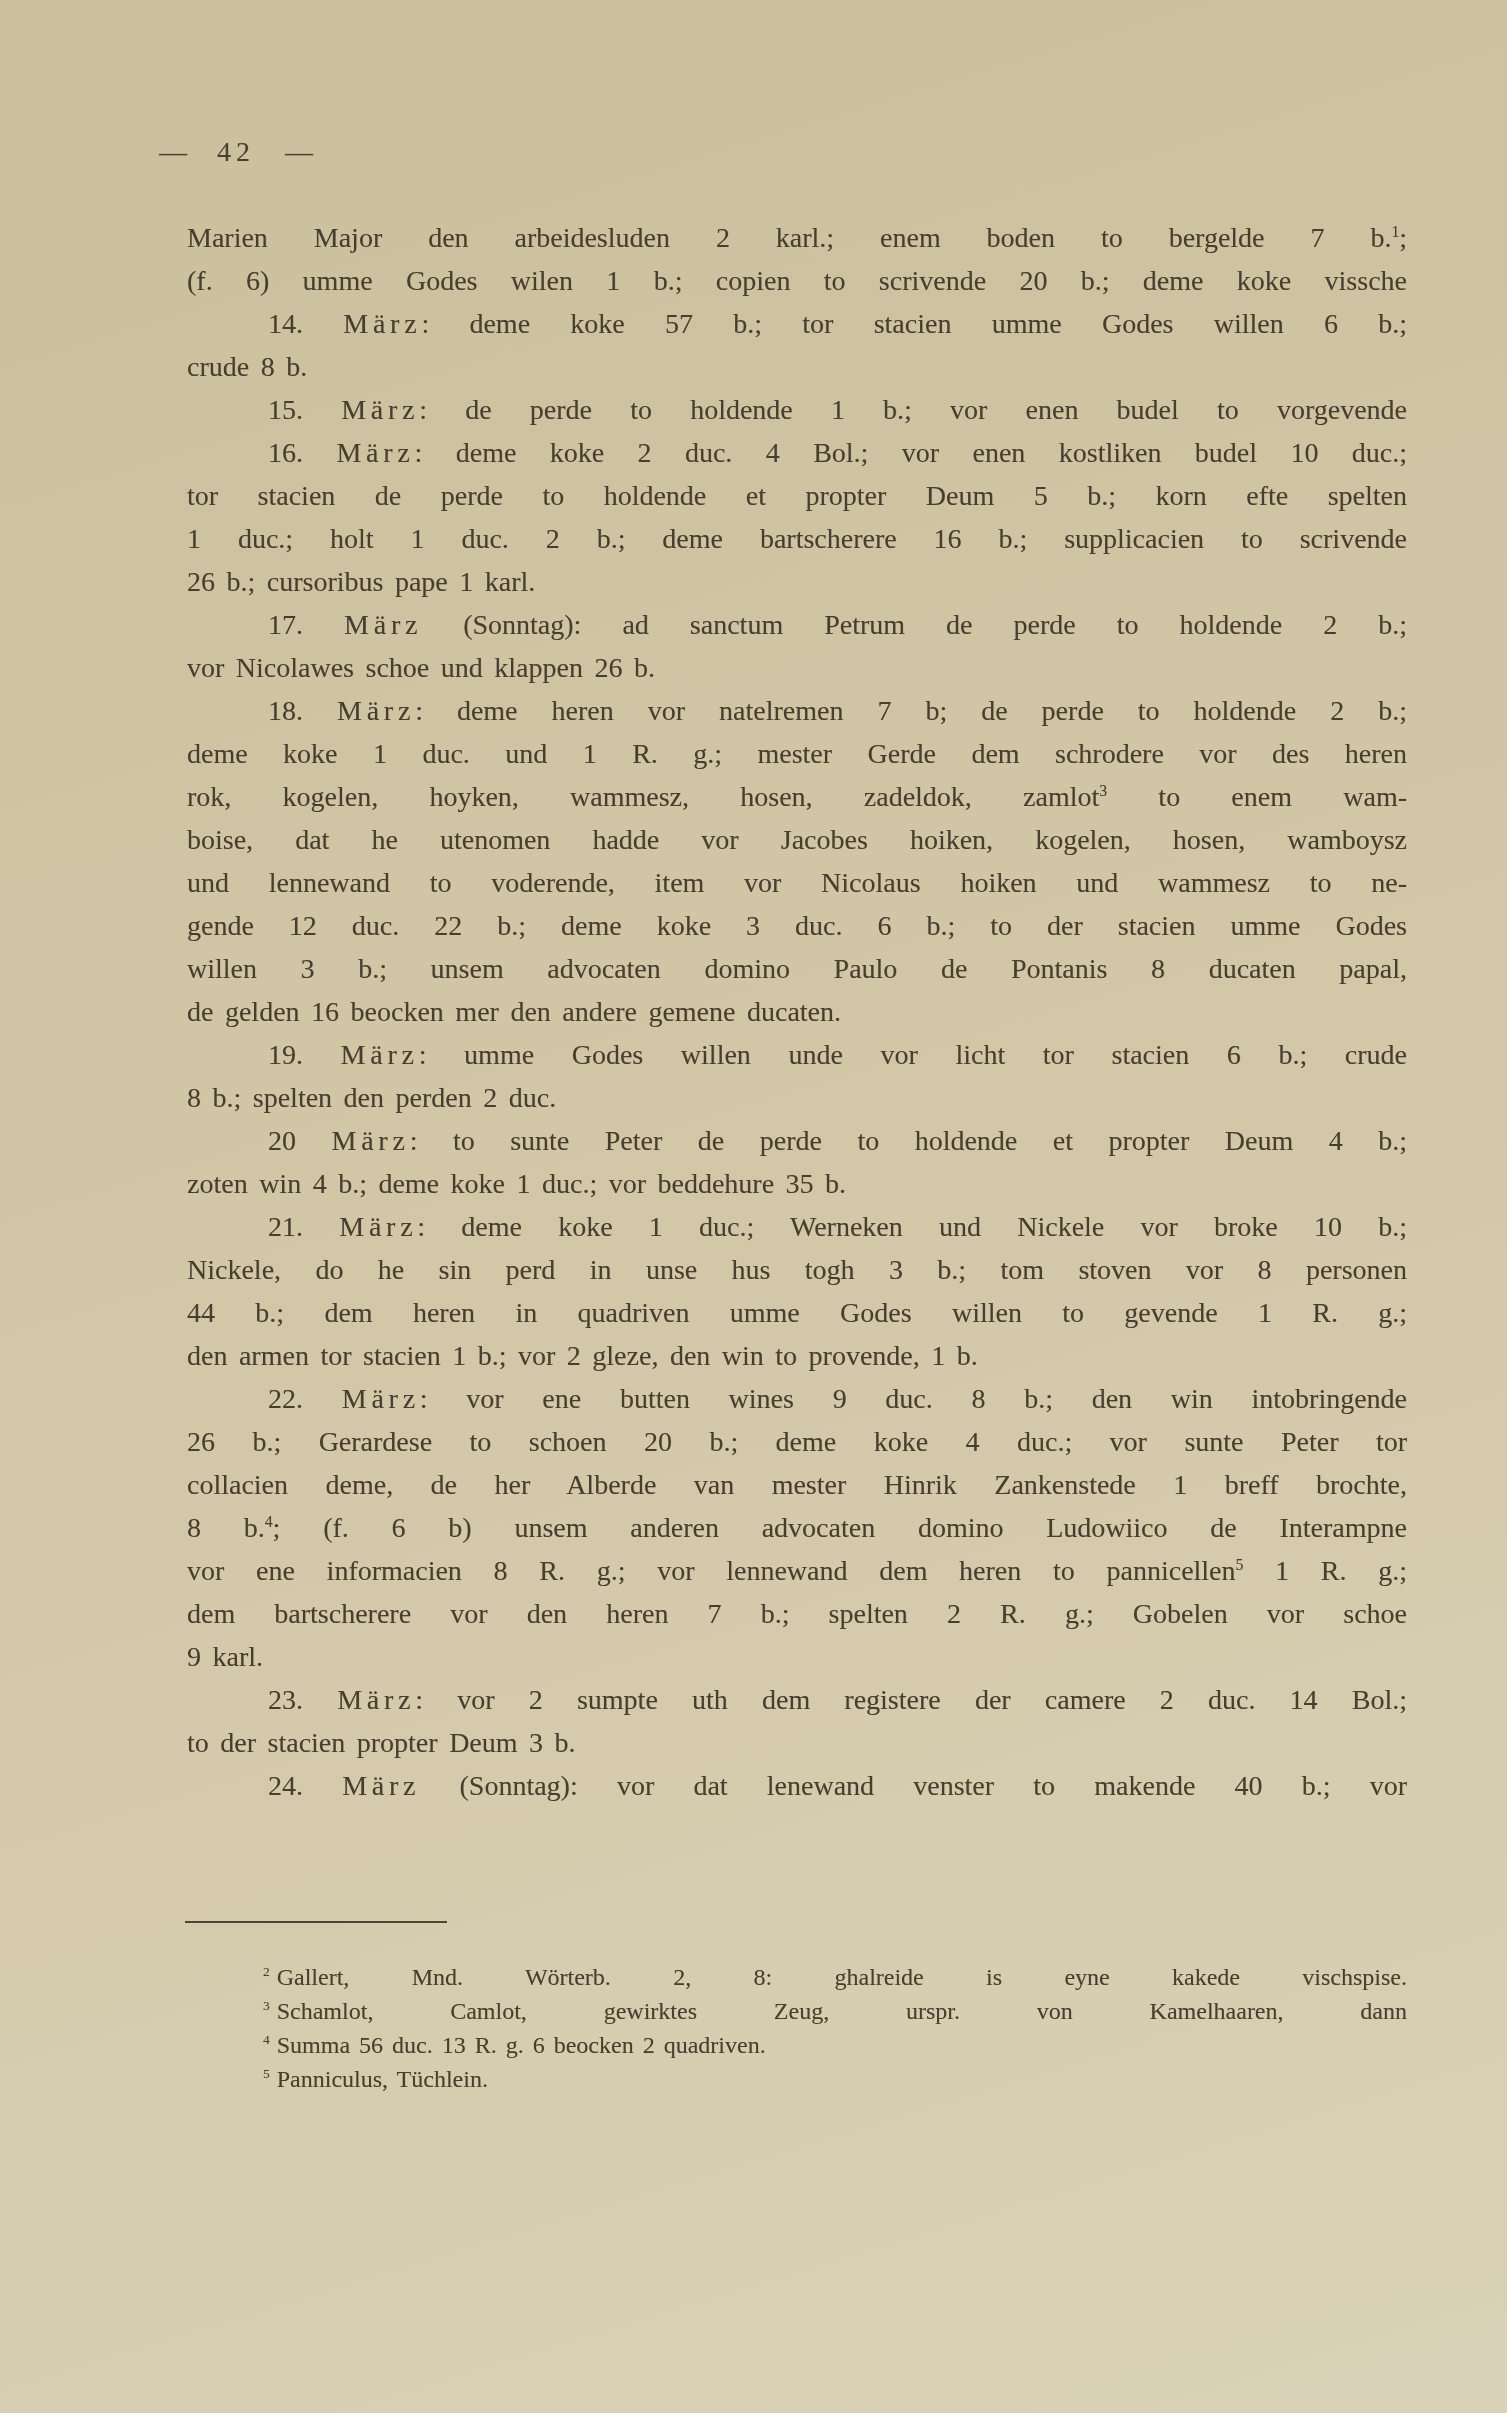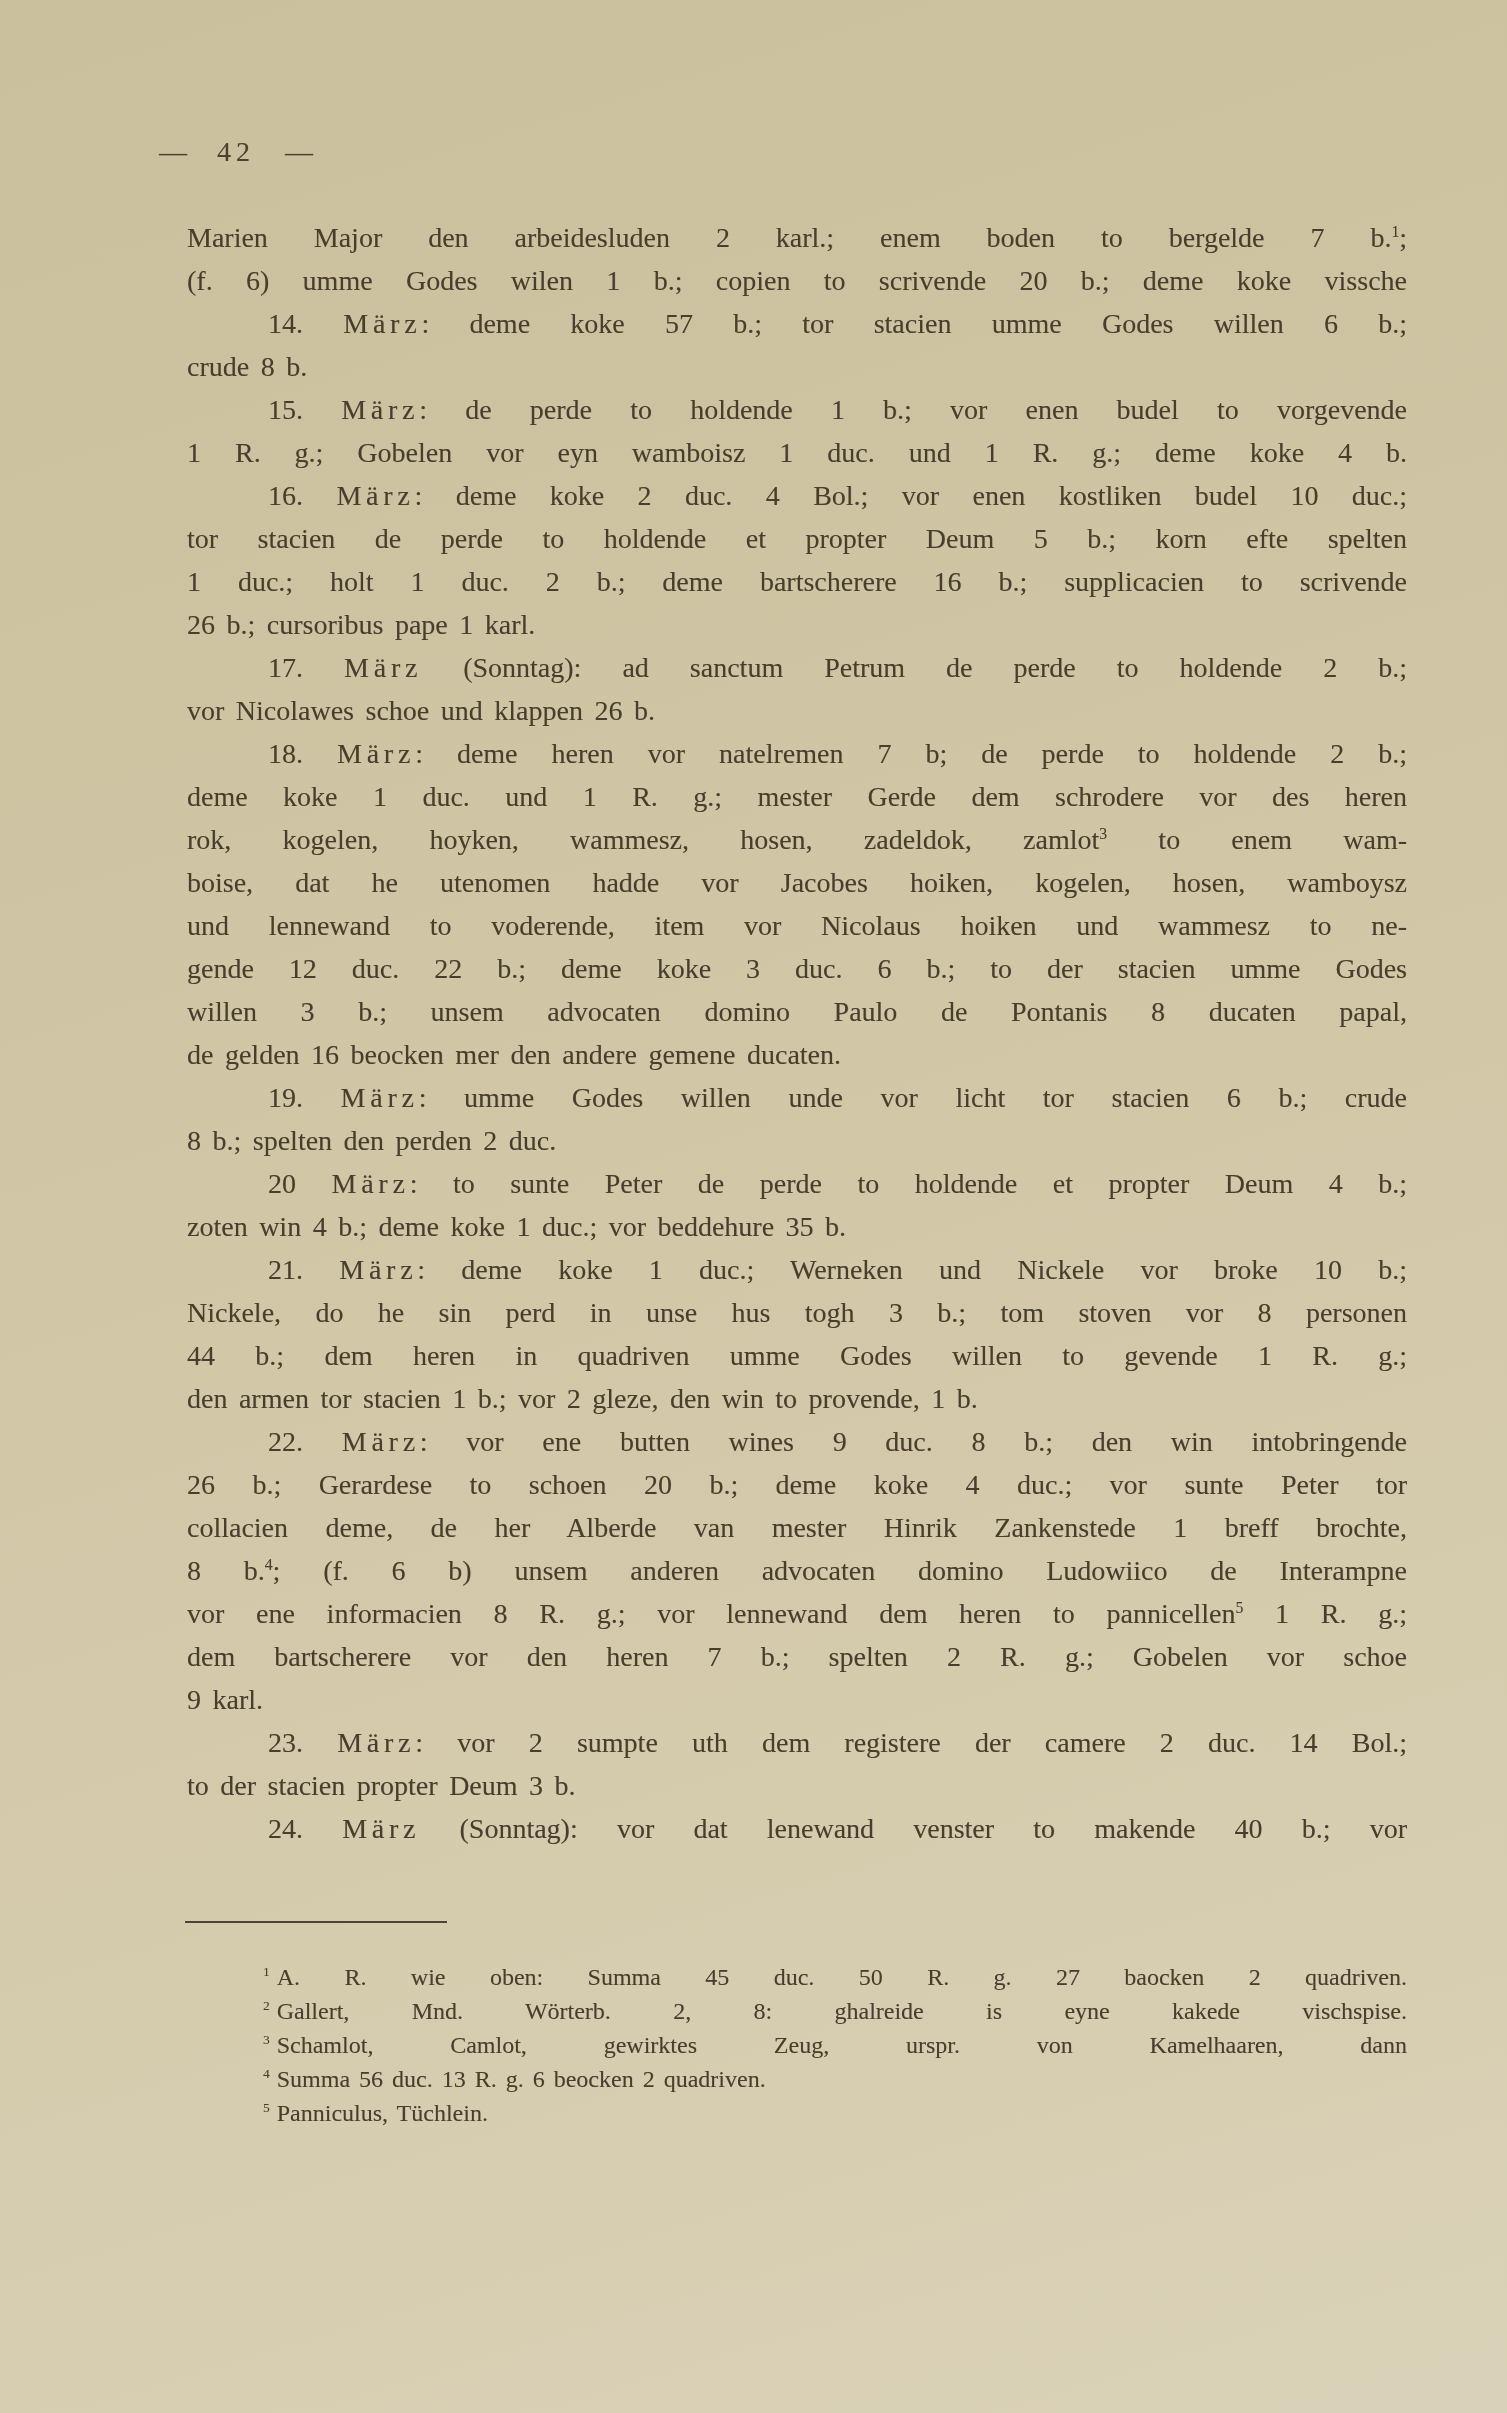--- a/index.html
+++ b/index.html
@@ -50,21 +50,20 @@
       <div class="para">
         <div class="line"><span>Marien Major den arbeidesluden 2 karl.; enem boden to bergelde 7 b.</span><sup class="ref">1</sup><span>;</span></div>
         <div class="line"><span>(f. 6) umme Godes wilen 1 b.; copien to scrivende 20 b.; deme koke vissche</span></div>
       </div>
       <div class="para">
         <div class="line ind"><span>14. </span><span class="sp">März</span><span>: deme koke 57 b.; tor stacien umme Godes willen 6 b.;</span></div>
         <div class="line last"><span>crude 8 b.</span></div>
       </div>
       <div class="para">
         <div class="line ind"><span>15. </span><span class="sp">März</span><span>: de perde to holdende 1 b.; vor enen budel to vorgevende</span></div>
-        <div class="line"><span>1 R. g.; Gobelen vor eyn wamboisz 1 duc. und 1 R. g.; deme koke 4 b.</span></div>
       </div>
       <div class="para">
         <div class="line ind"><span>16. </span><span class="sp">März</span><span>: deme koke 2 duc. 4 Bol.; vor enen kostliken budel 10 duc.;</span></div>
         <div class="line"><span>tor stacien de perde to holdende et propter Deum 5 b.; korn efte spelten</span></div>
         <div class="line"><span>1 duc.; holt 1 duc. 2 b.; deme bartscherere 16 b.; supplicacien to scrivende</span></div>
         <div class="line last"><span>26 b.; cursoribus pape 1 karl.</span></div>
       </div>
       <div class="para">
         <div class="line ind"><span>17. </span><span class="sp">März</span><span> (Sonntag): ad sanctum Petrum de perde to holdende 2 b.;</span></div>
         <div class="line last"><span>vor Nicolawes schoe und klappen 26 b.</span></div>
@@ -108,23 +107,20 @@
       </div>
       <div class="para">
         <div class="line ind"><span>24. </span><span class="sp">März</span><span> (Sonntag): vor dat lenewand venster to makende 40 b.; vor</span></div>
       </div>
     </div>
 
   <div class="fnsep"></div>
 
   <div class="footnotes" id="footnotes">
       <div class="fn">
-        <div class="line ind"><sup class="ref">1</sup><span>A. R. wie oben: Summa 45 duc. 50 R. g. 27 baocken 2 quadriven.</span></div>
-      </div>
-      <div class="fn">
         <div class="line ind"><sup class="ref">2</sup><span>Gallert, Mnd. Wörterb. 2, 8: ghalreide is eyne kakede vischspise.</span></div>
       </div>
       <div class="fn">
         <div class="line ind"><sup class="ref">3</sup><span>Schamlot, Camlot, gewirktes Zeug, urspr. von Kamelhaaren, dann</span></div>
       </div>
       <div class="fn">
         <div class="line ind last"><sup class="ref">4</sup><span>Summa 56 duc. 13 R. g. 6 beocken 2 quadriven.</span></div>
       </div>
       <div class="fn">
         <div class="line ind last"><sup class="ref">5</sup><span>Panniculus, Tüchlein.</span></div>

